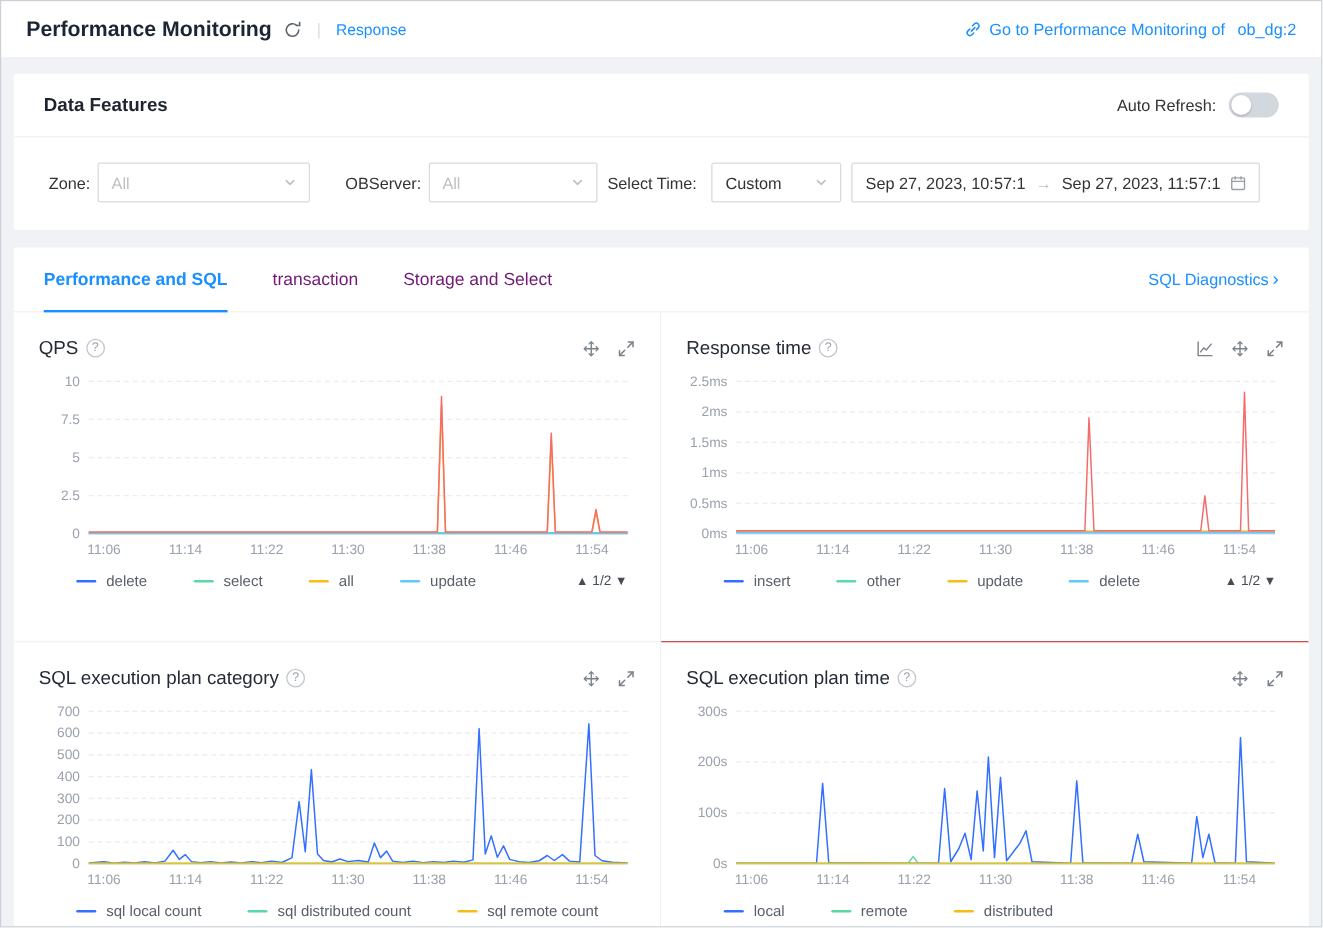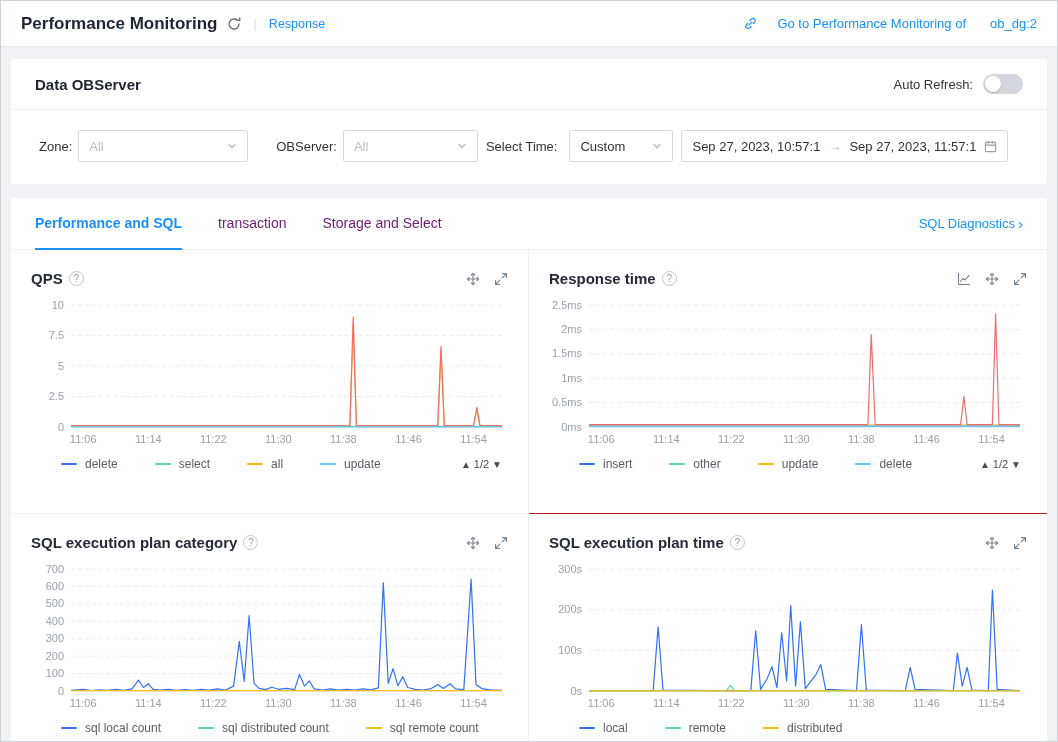--- a/index.html
+++ b/index.html
@@ -7,21 +7,21 @@
   body{font-family:"Liberation Sans",sans-serif;background:#f0f2f5;color:#333;overflow:hidden}
   .page{width:1058px;height:742px;border:1px solid #ccd1d9;background:#f0f2f5;display:flex;flex-direction:column;overflow:hidden}
 
   
   .topbar{height:46px;background:#fff;display:flex;align-items:center;padding:0 20px;flex:0 0 auto;border-bottom:1px solid #e8eaee}
   .topbar-title{font-size:17px;font-weight:700;color:#1c2533}
   .icon-wrap{display:inline-flex;align-items:center;justify-content:center}
   .refresh{margin-left:10px;color:#5f6672;cursor:pointer}
   .v-sep{color:#d8dce3;margin:0 12px;font-size:13px}
   .link{color:#1890ff;font-size:12.5px;cursor:pointer}
-  .topbar-right{margin-left:auto;display:flex;align-items:center;gap:20px;color:#1890ff;font-size:13px;cursor:pointer}
+  .topbar-right{margin-left:auto;display:flex;align-items:center;gap:6px;color:#1890ff;font-size:13px;cursor:pointer}
   .topbar-right .target{margin-left:4px}
 
   .card{background:#fff;margin:0 10px;border-radius:2px}
 
   
   .filter-card{margin-top:12px;flex:0 0 auto}
   .filter-head{display:flex;align-items:center;justify-content:space-between;padding:15px 24px;border-bottom:1px solid #f0f0f0}
   .filter-title{font-size:15px;font-weight:700;color:#1f2430}
   .auto-refresh{display:flex;align-items:center;gap:10px;font-size:13px;color:#333}
   .switch{width:40px;height:20px;border-radius:10px;background:#d3d7de;position:relative;cursor:pointer;flex:0 0 auto}
@@ -46,21 +46,21 @@
   .diag-link{margin-left:auto;font-size:13px;color:#1890ff;display:flex;align-items:center;gap:3px;cursor:pointer}
   .diag-link .chev-r{font-size:15px;line-height:1}
 
   .charts{flex:1 1 auto;display:grid;grid-template-columns:1fr 1fr;grid-template-rows:264px 264px;overflow:hidden}
   .chart-panel{padding:20px 20px 10px;overflow:hidden;background:#fff}
   .chart-panel.p0{border-right:1px solid #f0f0f0;border-bottom:1px solid #f0f0f0}
   .chart-panel.p1{border-bottom:1px solid #b91c1c}
   .chart-panel.p2{border-right:1px solid #f0f0f0}
 
   .chart-head{display:flex;align-items:center}
-  .chart-title{font-size:15px;font-weight:700;color:#252b36}
+  .chart-title{font-size:15px;font-weight:400;color:#252b36}
   .help{width:15px;height:15px;border:1px solid #c3c7cd;border-radius:50%;color:#9aa0a8;font-size:10px;display:inline-flex;align-items:center;justify-content:center;margin-left:6px;cursor:pointer}
   .chart-actions{margin-left:auto;display:flex;gap:14px;color:#7a818b}
   .chart-actions span{cursor:pointer;display:inline-flex}
   .chart-plot{margin-top:12px}
   svg .tick{font-size:11px;fill:#9aa1ac;font-family:"Liberation Sans",sans-serif}
   .legend{display:flex;align-items:center;margin:4px 0 0 30px;gap:37px;font-size:12px;color:#595f68}
   .legend-item{display:flex;align-items:center;gap:8px;cursor:pointer}
   .lmark{width:16px;height:2px;border-radius:1px;display:inline-block}
   .lpage{margin-left:auto;margin-right:6px;display:flex;align-items:center;gap:3px;color:#474c54;font-size:11px}
   .lpage .tri{cursor:pointer;font-size:10px;color:#474c54}
@@ -88,21 +88,21 @@
             <path d="M7.5 10.2 L6 11.7a2.4 2.4 0 0 1-3.4-3.4L4.1 6.8"></path>
           </svg>
         </span>
       <span>Go to Performance Monitoring of</span>
       <span class="target">ob_dg:2</span>
     </div>
   </header>
 
   <section class="card filter-card">
     <div class="filter-head">
-      <span class="filter-title">Data OBServer</span>
+      <span class="filter-title">Data Features</span>
       <div class="auto-refresh">
         <span>Auto Refresh:</span>
         <span class="switch"></span>
       </div>
     </div>
     <div class="filter-row">
       <span class="field-label">Zone:</span>
       <div class="select w170">
         <span class="ph">All</span>
         <span class="chev">

